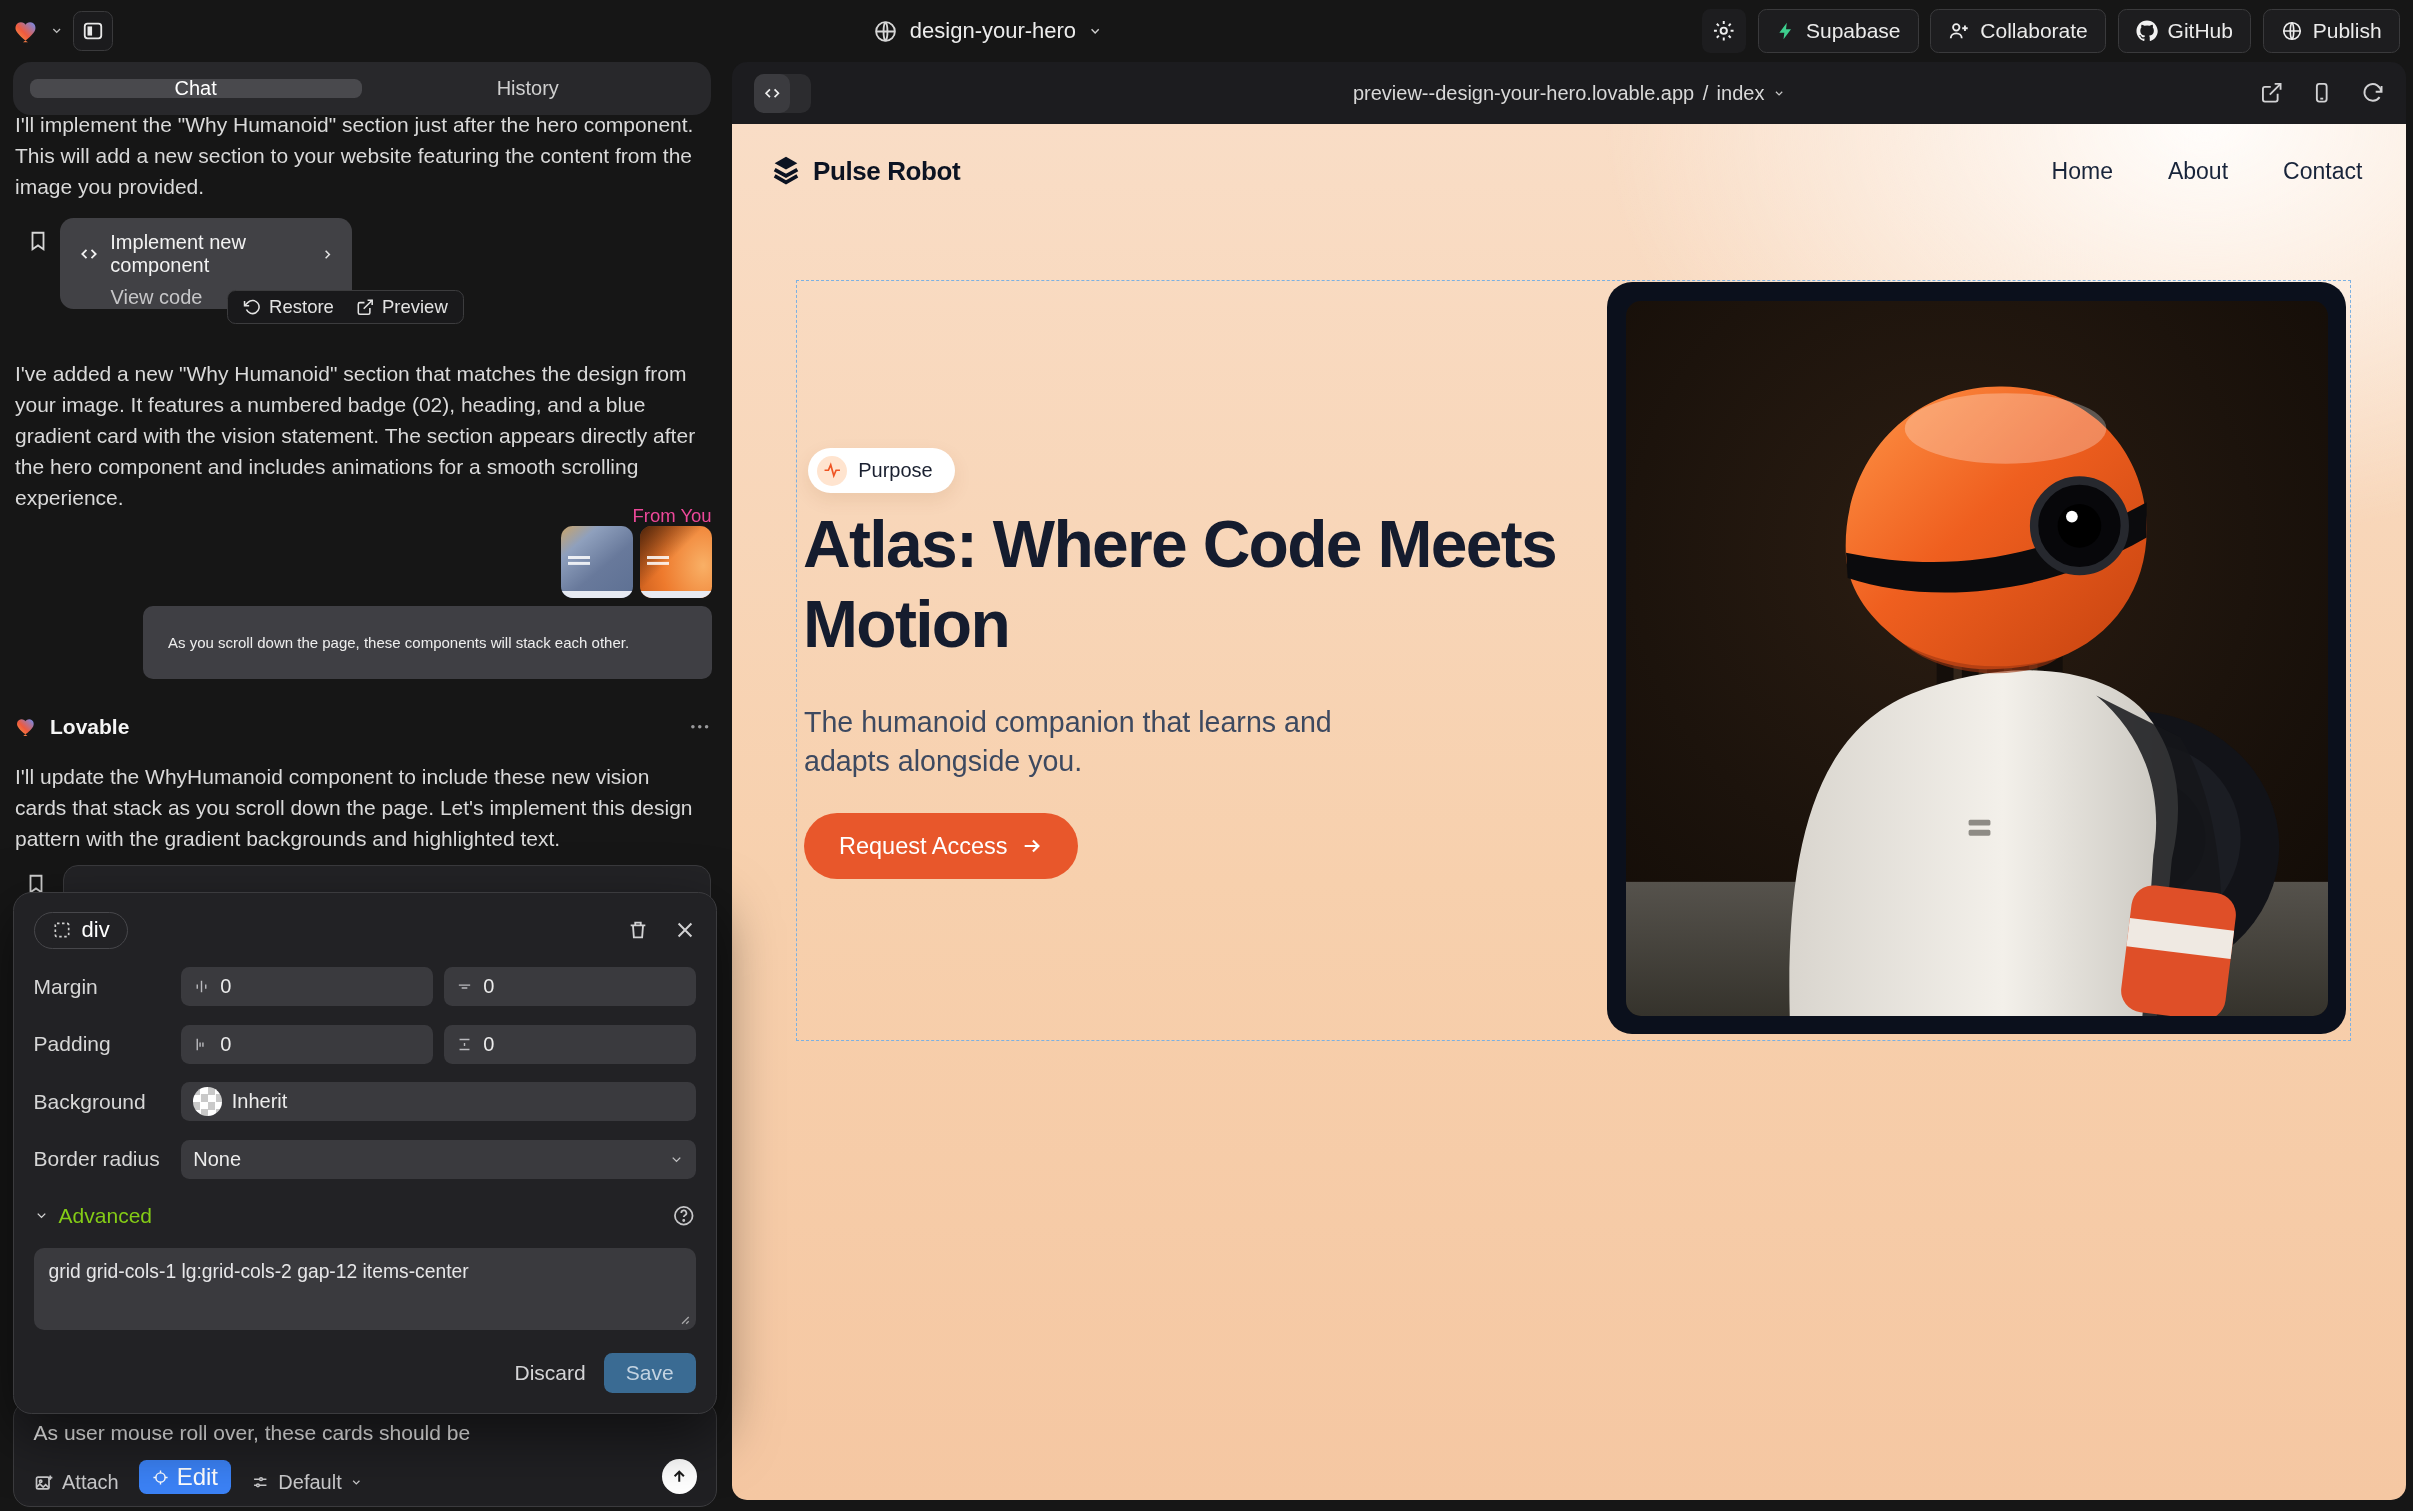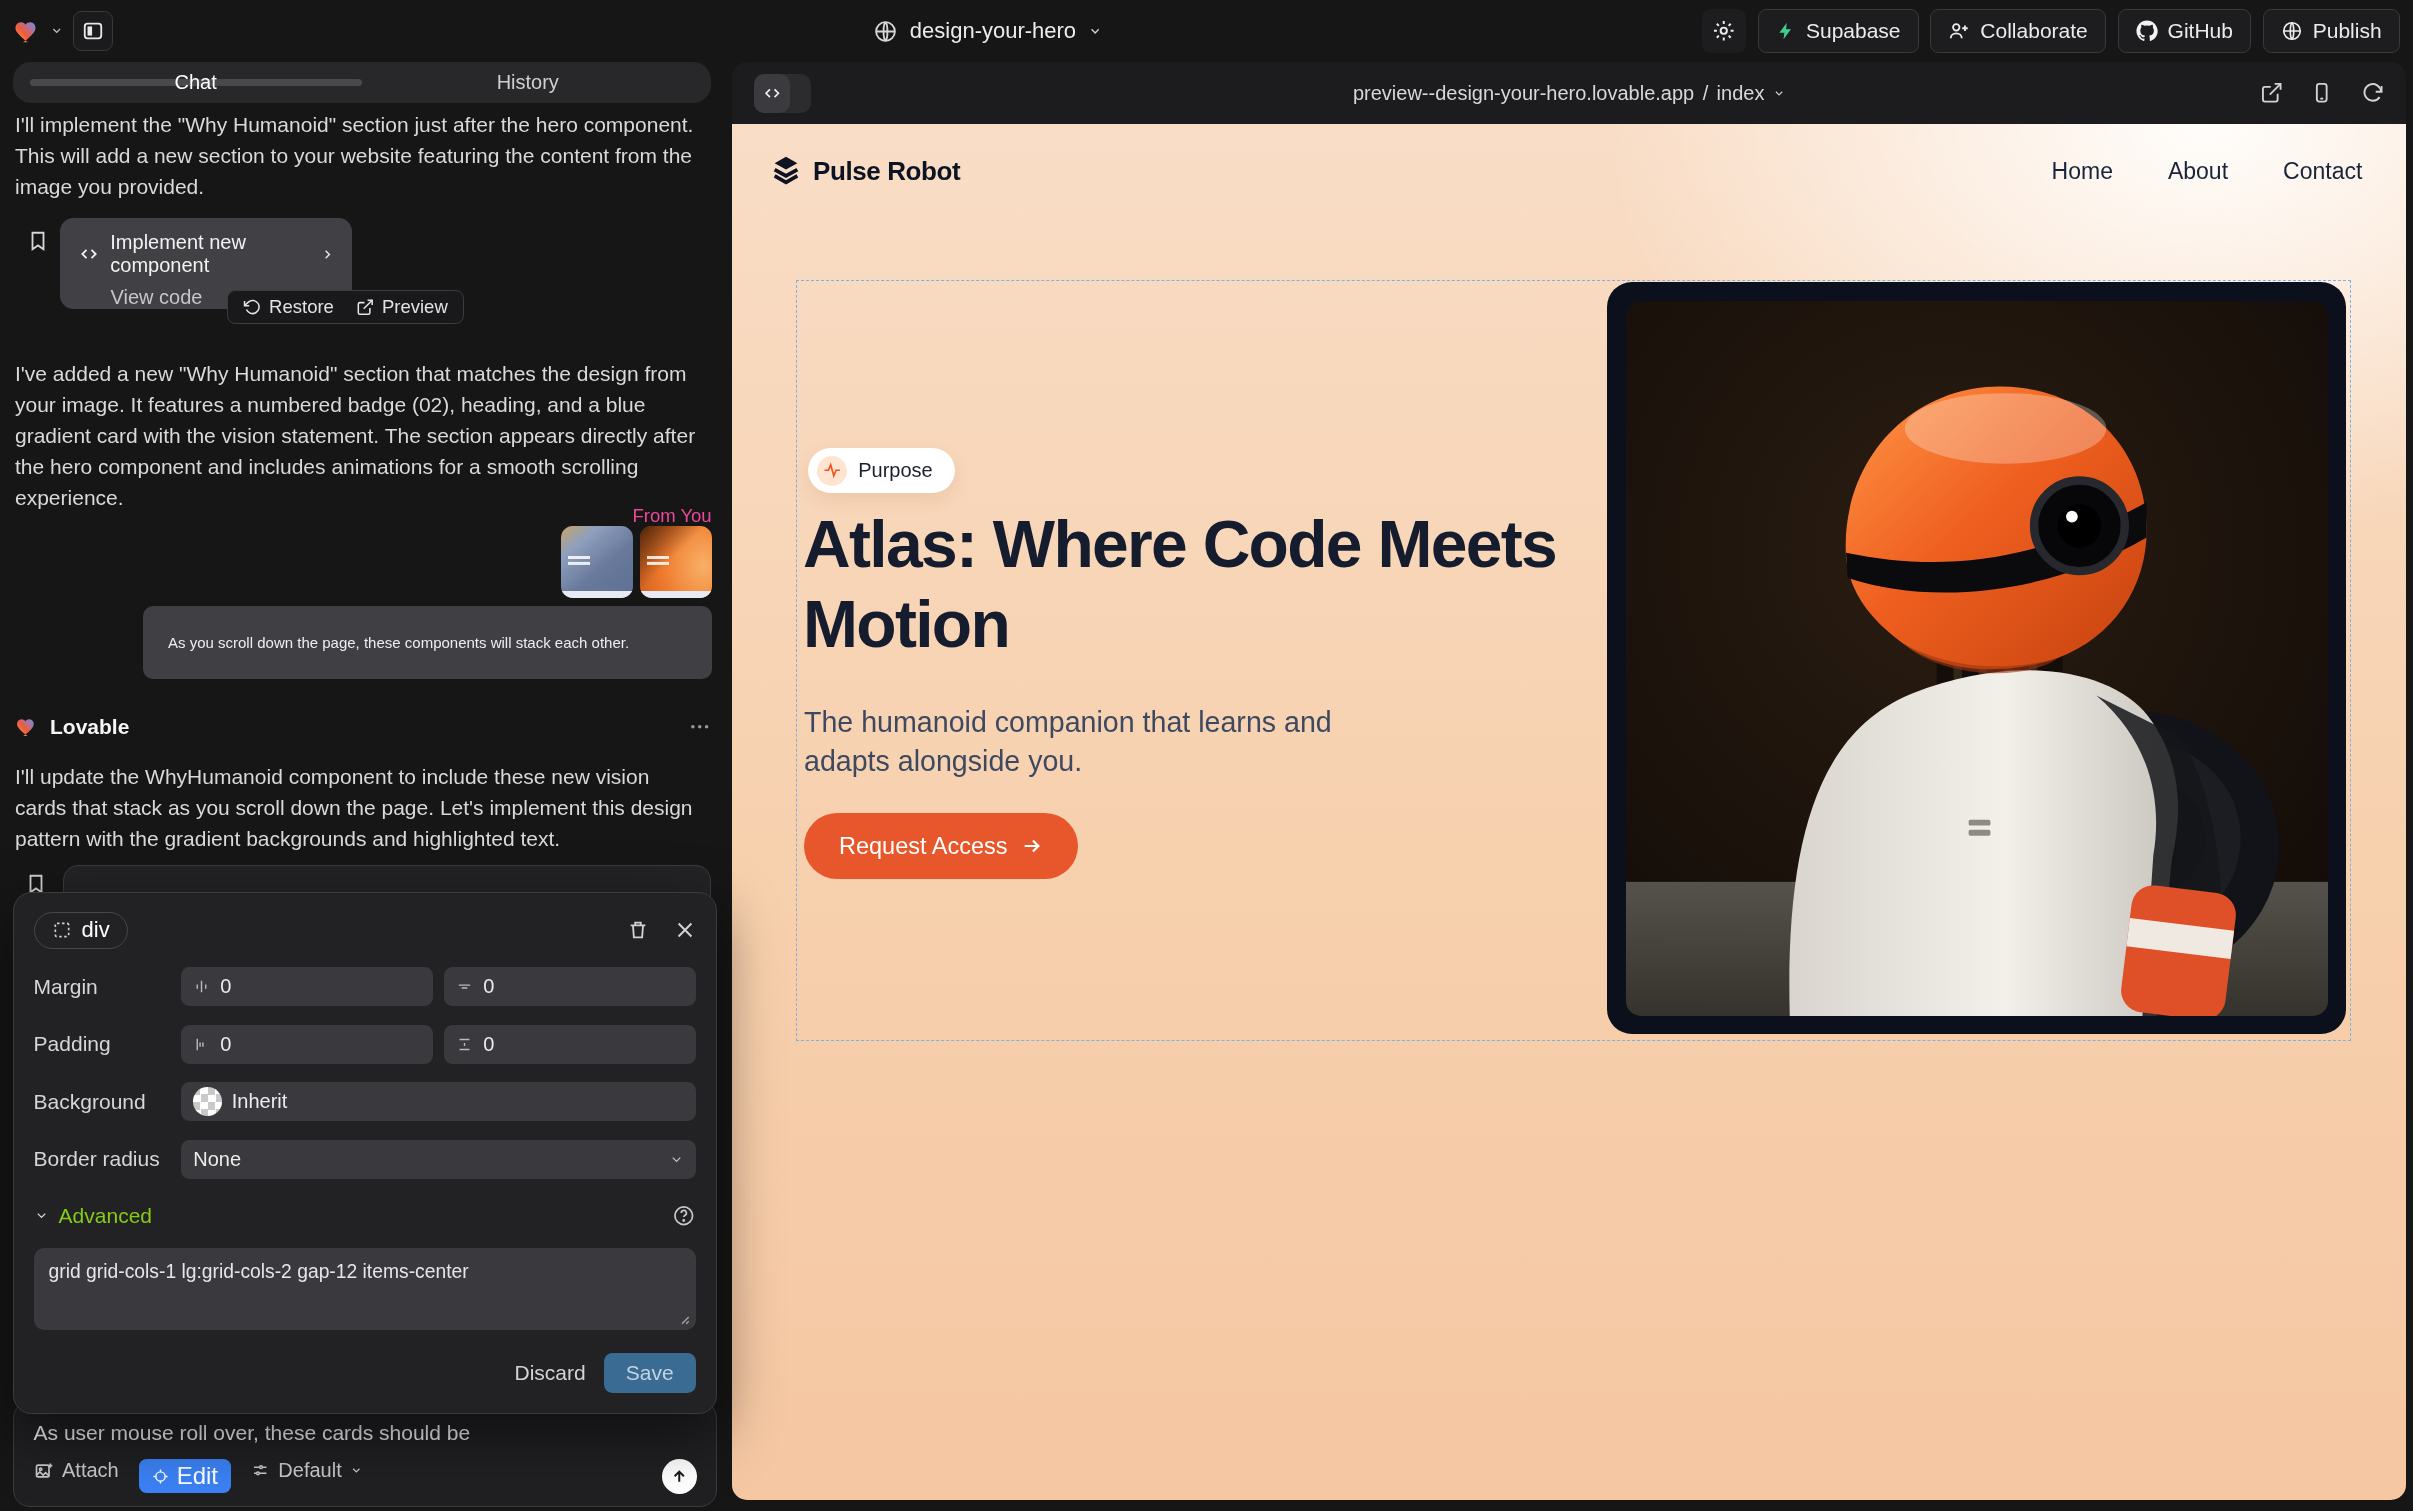--- a/index.html
+++ b/index.html
@@ -14,21 +14,21 @@
   .heart-btn { display:flex; align-items:center; gap:6.7px; cursor:pointer; }
   .panel-btn { width:40px; height:40px; border:0.8px solid #3a3a3c; border-radius:8.4px; display:flex; align-items:center; justify-content:center; background:#1b1b1d; }
   .tb-center { position:absolute; left:873px; top:0; height:62px; display:flex; align-items:center; gap:11.8px; }
   .tb-center .proj { font-size:22px; color:#ececec; }
   .tb-right { position:absolute; right:13.4px; top:0; height:62px; display:flex; align-items:center; gap:11.8px; }
   .tb-btn { height:44px; display:flex; align-items:center; gap:10px; padding:0 17px; background:#1d1d1f; border:0.8px solid #3a3a3c; border-radius:8.4px; font-size:21px; color:#ebebeb; cursor:pointer; }
   .tb-icon-btn { width:44px; height:44px; display:flex; align-items:center; justify-content:center; background:#1d1d1f; border-radius:8.4px; cursor:pointer; }
 
   
   .sidebar { position:absolute; top:62px; left:0; width:720px; bottom:0; }
-  .tabs { position:absolute; top:0; left:12.6px; right:9.2px; height:41px; background:#28282b; border-radius:18px; display:flex; padding:17px; }
+  .tabs { position:absolute; top:0; left:12.6px; right:9.2px; height:53px; background:#28282b; border-radius:18px; display:flex; padding:17px; }
   .tab { flex:1; display:flex; align-items:center; justify-content:center; font-size:20px; color:#cfcfcf; border-radius:7.6px; cursor:pointer; }
   .tab.active { background:#49494d; color:#ffffff; }
   .msg { position:absolute; left:15px; width:687px; font-size:21px; line-height:31px; color:#d9d9d9; }
   .msg1 { top:47px; }
   .msg2 { top:296px; }
   .msg3 { top:699px; }
 
   .bm-icon { position:absolute; left:27px; top:168px; color:#d6d6d6; }
   .comp-card { position:absolute; left:60px; top:156px; width:292px; height:91px; background:#414145; border-radius:13.4px; padding:13.4px 17px 0 18.5px; cursor:pointer; }
   .comp-row1 { display:flex; align-items:center; gap:11.8px; font-size:20px; color:#f2f2f2; }
@@ -75,21 +75,21 @@
   .classes-box { position:relative; margin-top:20px; }
   .classes-box textarea { width:100%; height:82px; background:#3a3a3e; border:none; border-radius:10px; resize:none; padding:13.4px 15px; font-size:19.3px; color:#e6e6e8; font-family:"Liberation Sans", sans-serif; }
   .resize-h { position:absolute; right:5px; bottom:6.7px; color:#a6a6a8; pointer-events:none; }
   .insp-foot { display:flex; align-items:center; justify-content:flex-end; gap:18px; margin-top:20px; }
   .discard { font-size:21px; color:#d4d4d6; cursor:pointer; }
   .save { height:40px; padding:0 22px; border-radius:8.4px; background:#3a6b93; color:#c3d3e1; font-size:21px; display:flex; align-items:center; cursor:pointer; }
 
   
   .composer { position:absolute; left:12.6px; top:1401px; width:704px; height:106px; background:#202023; border:0.8px solid #3b3b3e; border-radius:17px; padding:18.5px 20px; z-index:10; }
   .composer-input { font-size:21px; color:#efefef; outline:none; }
-  .composer-row { position:absolute; left:20px; right:18.5px; bottom:11.8px; display:flex; align-items:flex-start; gap:20px; }
+  .composer-row { position:absolute; left:20px; right:18.5px; bottom:11.8px; display:flex; align-items:flex-end; gap:20px; }
   .c-item { display:flex; align-items:center; gap:8.4px; font-size:20px; color:#c9c9cb; cursor:pointer; }
   .edit-pill { height:34px; padding:0 13.4px; border-radius:7.6px; background:#3b82f6; color:#fff; display:flex; align-items:center; gap:7.6px; font-size:24px; cursor:pointer; }
   .send-btn { margin-left:auto; width:35px; height:35px; border-radius:50%; background:#ffffff; color:#1a1a1a; display:flex; align-items:center; justify-content:center; cursor:pointer; }
 
   
   .preview { position:absolute; left:732px; top:62px; right:6.7px; bottom:11.8px; background:#1c1c1f; border-radius:15px; }
   .pv-bar { position:relative; height:62px; display:flex; align-items:center; padding:0 22px; }
   .code-toggle { width:57px; height:39px; background:#2c2c2f; border-radius:10px; display:flex; cursor:pointer; }
   .code-toggle .seg { width:36px; height:39px; background:#3b3b3f; border-radius:10px; display:flex; align-items:center; justify-content:center; color:#f0f0f0; }
   .pv-url { position:absolute; left:50%; transform:translateX(-50%); display:flex; align-items:center; gap:8.4px; font-size:20px; color:#d8d8d8; cursor:pointer; }

